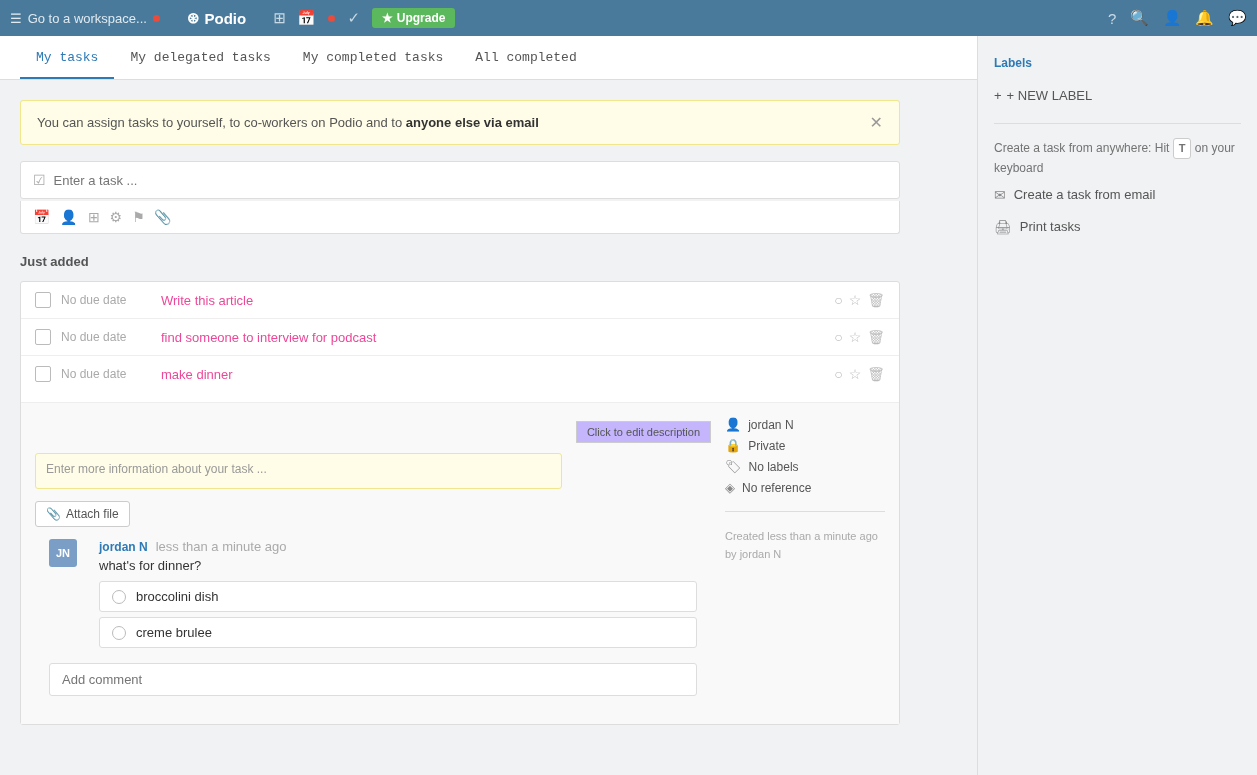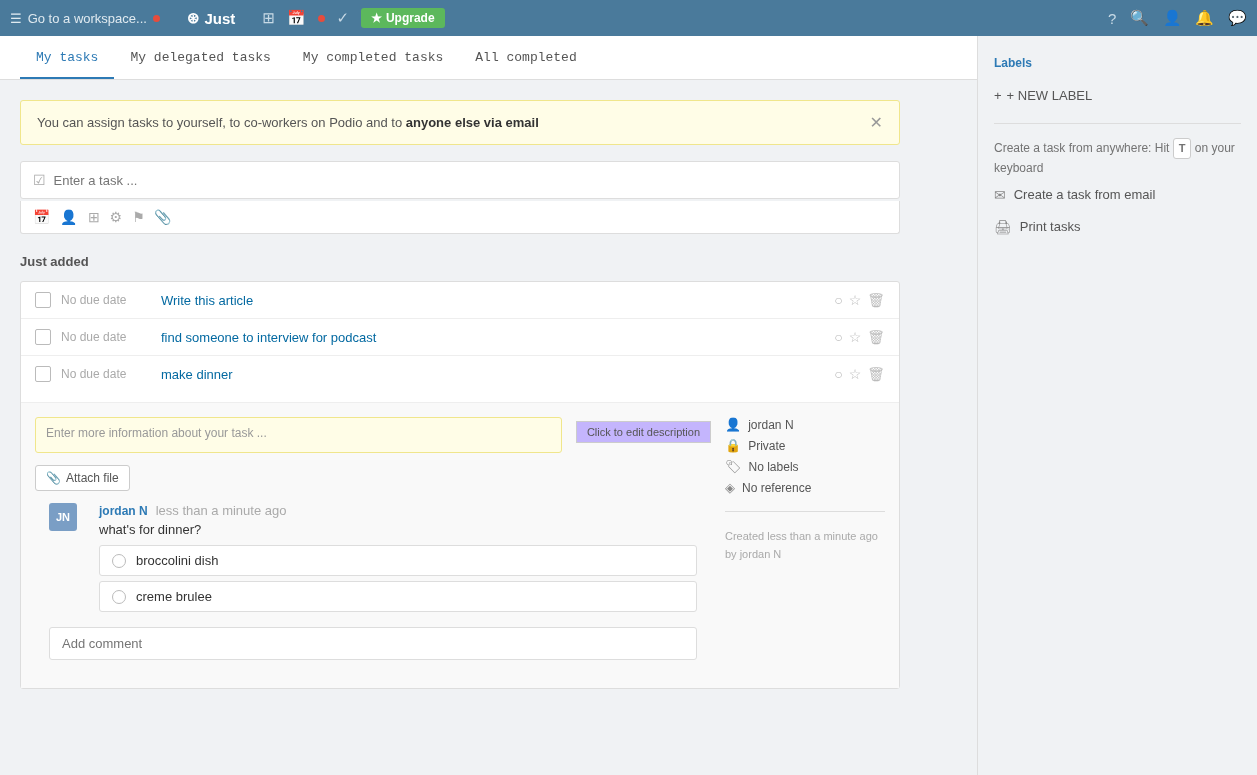--- a/index.html
+++ b/index.html
@@ -136,21 +136,21 @@
     .task-row.expanded { flex-direction: column; align-items: flex-start; padding: 0; }
     .task-row-main {
       display: flex; align-items: center; width: 100%;
       padding: 10px 14px; gap: 10px;
     }
     .task-checkbox {
       width: 16px; height: 16px; border: 1px solid #bbb; border-radius: 2px;
       cursor: pointer; flex-shrink: 0;
     }
     .task-due { color: #aaa; font-size: 12px; width: 90px; flex-shrink: 0; }
-    .task-title { flex: 1; font-size: 13px; color: #0369a1; }
+    .task-title { flex: 1; font-size: 13px; color: #ec4899; }
     .task-actions { display: flex; gap: 6px; color: #bbb; }
     .task-action-icon { font-size: 14px; cursor: pointer; }
 
     
     .task-expand-area {
       width: 100%;
       background: #f9f9f9;
       border-top: 1px solid #eee;
       padding: 14px;
     }
@@ -252,21 +252,21 @@
 <body>
 
 <div class="topnav">
   <div class="topnav-workspace">
     <span>☰</span>
     <span>Go to a workspace...</span>
     <span class="nav-dot"></span>
   </div>
   <div class="topnav-logo">
     <span>⊛</span>
-    <span>Just</span>
+    <span>Podio</span>
   </div>
   <span style="color:#c8dae6; font-size:15px;">⊞</span>
   <span style="color:#c8dae6; font-size:15px;">📅</span>
   <span class="nav-dot"></span>
   <span style="color:#c8dae6; font-size:15px;">✓</span>
   <button class="upgrade-btn">
     <span>★</span>
     <span>Upgrade</span>
   </button>
   <div class="topnav-icons">
@@ -348,21 +348,21 @@
               <span class="task-action-icon">☆</span>
               <span class="task-action-icon">🗑</span>
             </div>
           </div>
 
           <div class="task-expand-area">
             <div style="display:flex; gap:14px;">
 
               <div style="flex:1;">
                 <div class="expand-top">
-                  <div class="description-input" style="flex:1; min-height:36px;">
+                  <div class="description-input" style="flex:1; min-height:36px;margin-top:36px;">
                     <span>Enter more information about your task ...</span>
                   </div>
                   <button class="edit-desc-btn">Click to edit description</button>
                 </div>
                 <button class="attach-btn">
                   <span>📎</span>
                   <span>Attach file</span>
                 </button>
 
                 <div class="comment-section">

